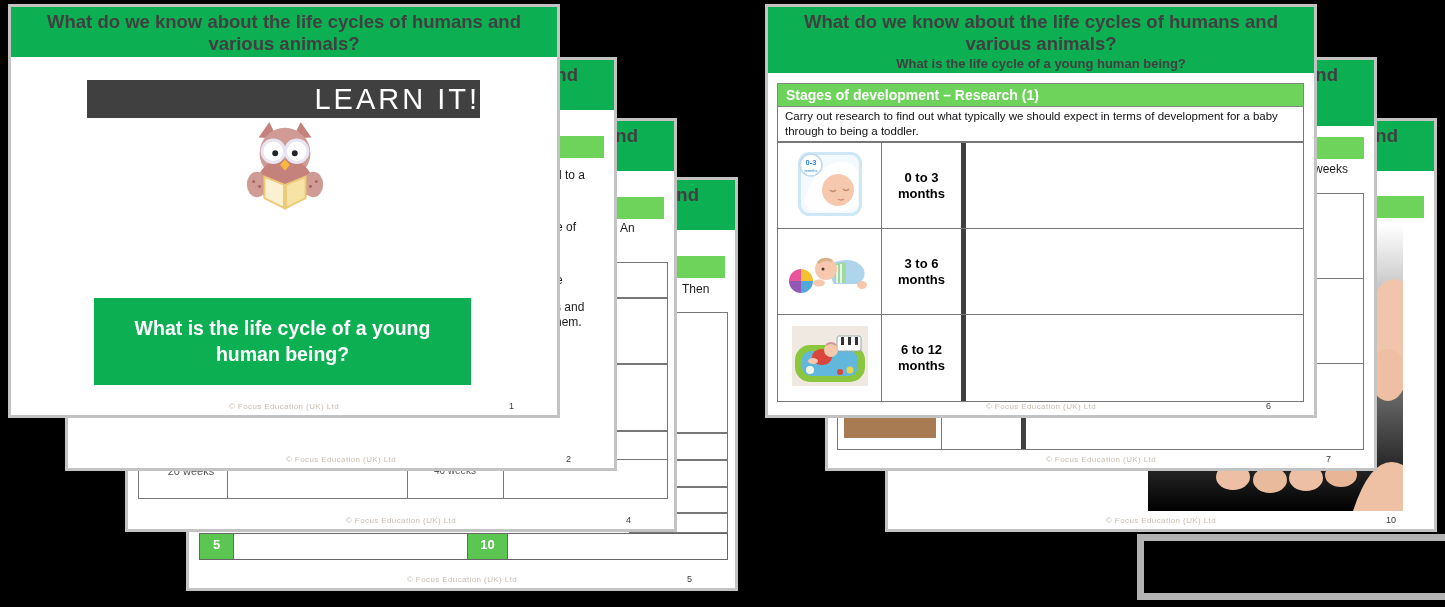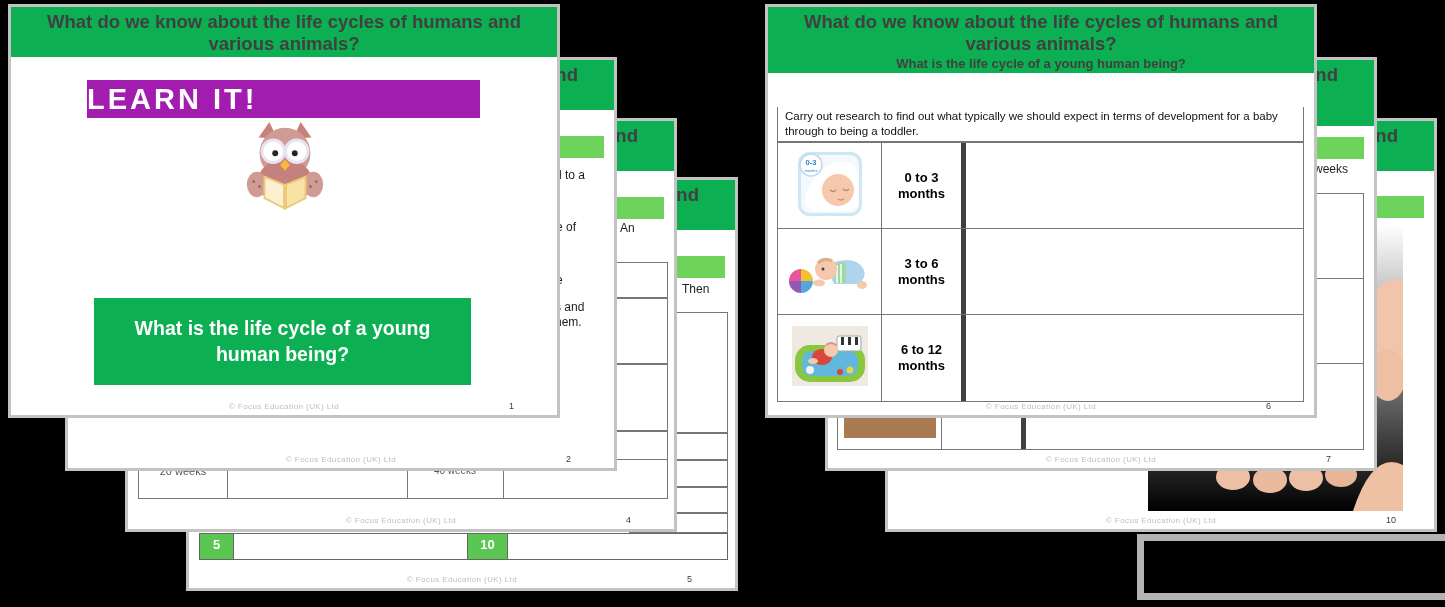--- a/index.html
+++ b/index.html
@@ -10,21 +10,21 @@
            border:3px solid #c3c3c3; overflow:hidden; }
 
   .hdr { position:absolute; left:0; top:0; width:100%; background:#0cb052; color:#404040;
          text-align:center; font-weight:bold; }
   .h50 { height:50px; } .h66 { height:66px; }
   .hdr-title { font-size:18.5px; line-height:22px; padding:4px 4px 0 4px; }
   .hdr-sub { font-size:13px; line-height:15px; padding-top:1px; }
 
   .gbar { position:absolute; left:9px; top:76px; width:527px; height:22px; background:#6ed35a; }
 
-  .banner { position:absolute; background:#a21caf; color:#fff; font-weight:bold; text-align:left; }
+  .banner { position:absolute; background:#404040; color:#fff; font-weight:normal; text-align:right; }
   .qbox { position:absolute; background:#0cb052; color:#fff; font-weight:bold; text-align:center; }
 
   .frag { position:absolute; font-size:12px; color:#1c1c1c; white-space:nowrap; }
 
   .foot { position:absolute; left:0; top:395px; width:546px; text-align:center;
           font-size:8px; color:#c7bdb2; letter-spacing:.4px; }
   .pg { position:absolute; left:498px; top:-1px; color:#3a3a3a; font-size:9px; letter-spacing:0; }
 
   .sec-bar { position:absolute; left:9px; top:76px; width:527px; height:24px; background:#6ed35a;
              border:1px solid #7f8a7f; color:#fff; font-weight:bold; font-size:14px;
@@ -88,21 +88,21 @@
     <div class="gbar"></div>
     <span class="frag" style="left:492px;top:100px">An</span>
     <div class="box" style="left:432px;top:141px;width:108px;height:36px"></div>
     <div class="box" style="left:432px;top:177px;width:108px;height:66px"></div>
     <div class="box" style="left:432px;top:243px;width:108px;height:67px"></div>
     <div class="box" style="left:432px;top:310px;width:108px;height:66px"></div>
     <div class="box" style="left:10px;top:338px;width:530px;height:40px;border-color:#777">
       <div class="vline" style="left:88px"></div>
       <div class="vline" style="left:268px"></div>
       <div class="vline" style="left:364px"></div>
-      <span class="frag" style="left:8px;top:5px;width:72px;text-align:center;font-size:11px;color:#555">20 weeks</span>
+      <span class="frag" style="left:16px;top:5px;width:72px;text-align:center;font-size:11px;color:#555">20 weeks</span>
       <span class="frag" style="left:276px;top:5px;width:80px;text-align:center;font-size:10px;color:#555">40 weeks</span>
     </div>
     <div class="foot">
       <span>© Focus Education (UK) Ltd</span>
       <span class="pg">4</span>
     </div>
   </div>
 
   <div class="slide" style="left:65px;top:57px;z-index:30">
     <div class="hdr h50">
@@ -232,20 +232,21 @@
       <span>© Focus Education (UK) Ltd</span>
       <span class="pg">7</span>
     </div>
   </div>
 
   <div class="slide" style="left:765px;top:4px;z-index:40">
     <div class="hdr h66">
       <div class="hdr-title">What do we know about the life cycles of humans and various animals?</div>
       <div class="hdr-sub">What is the life cycle of a young human being?</div>
     </div>
+    <div class="sec-bar">Stages of development – Research (1)</div>
     <div class="sec-para">Carry out research to find out what typically we should expect in terms of development for a baby through to being a toddler.</div>
 
     <div class="tbl" style="top:135px;height:260px">
 
       <div class="trow" style="height:86px">
         <div class="tc-img">
           <span>
             <svg viewBox="0 0 64 64" width="64" height="64">
               <rect x="1.5" y="1.5" width="61" height="61" rx="10" fill="#f4f9fd" stroke="#cde7f6" stroke-width="3"></rect>
               <path d="M6,50 Q14,18 36,11 Q54,6 60,20 L60,55 Q38,63 12,58 Z" fill="#ffffff"></path>

